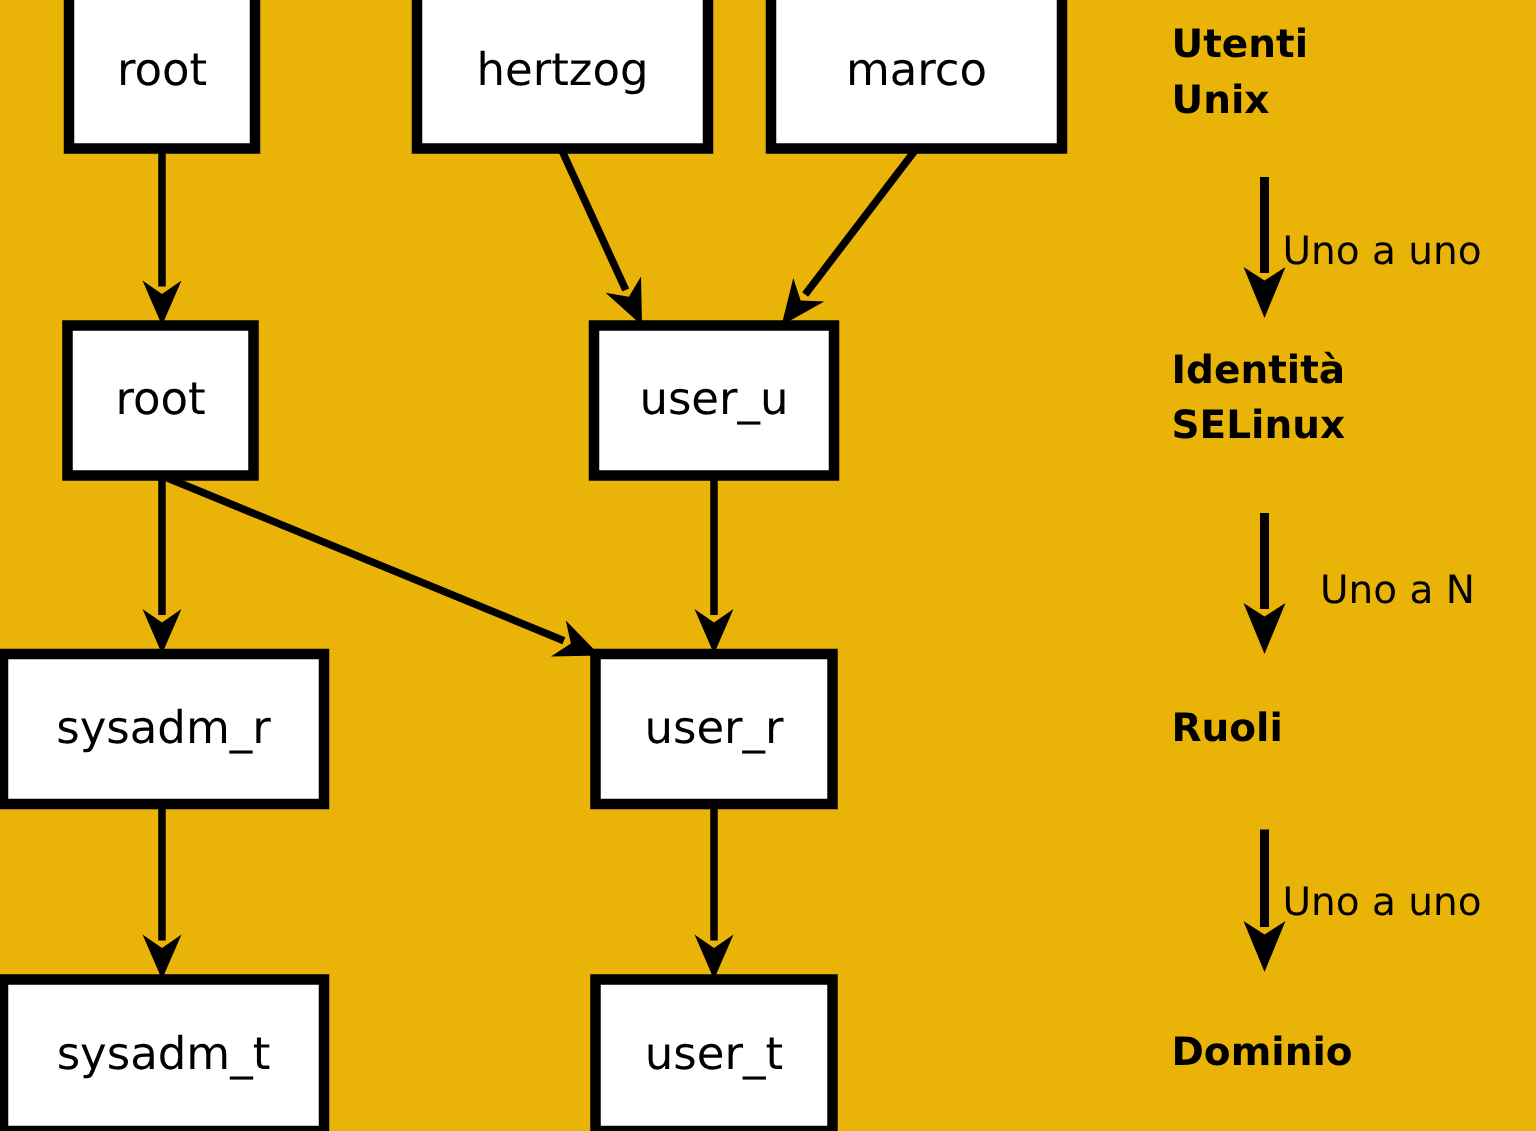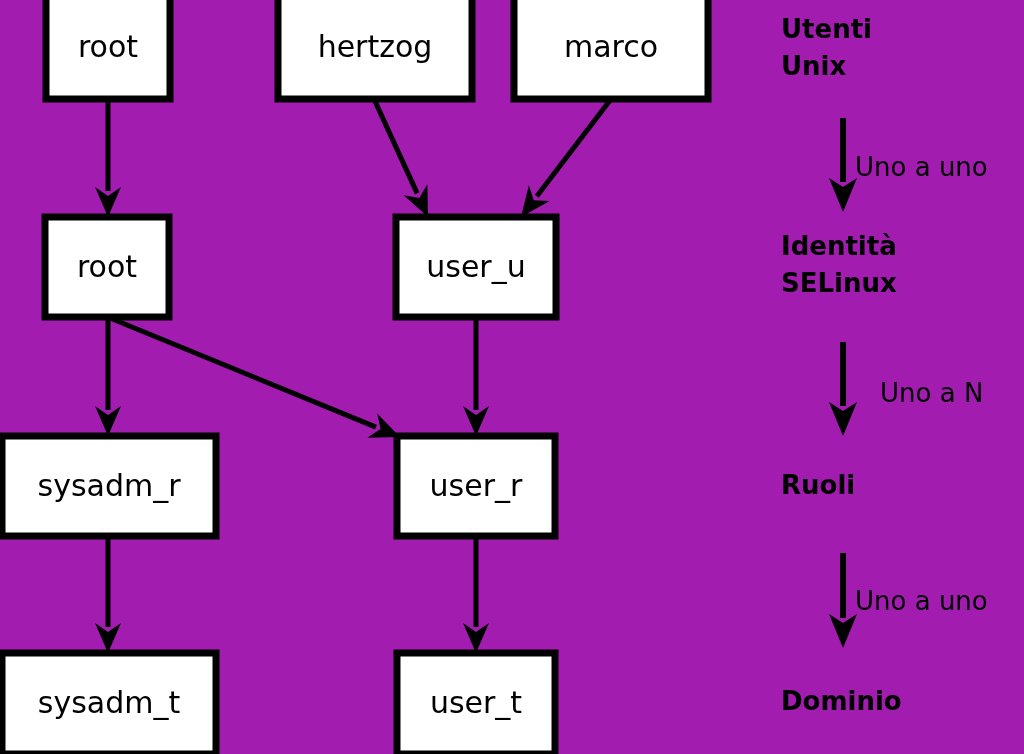--- a/index.html
+++ b/index.html
@@ -7,21 +7,21 @@
     padding: 0;
     background: #ffffff;
   }
   body {
     font-family: "DejaVu Sans", sans-serif;
   }
   #canvas {
     position: relative;
     width: 1024px;
     height: 754px;
-    background: #a21caf;
+    background: #eab308;
     overflow: hidden;
   }
   #diagram-svg {
     position: absolute;
     top: 0;
     left: 0;
     width: 1024px;
     height: 754px;
   }
   .node-box {

